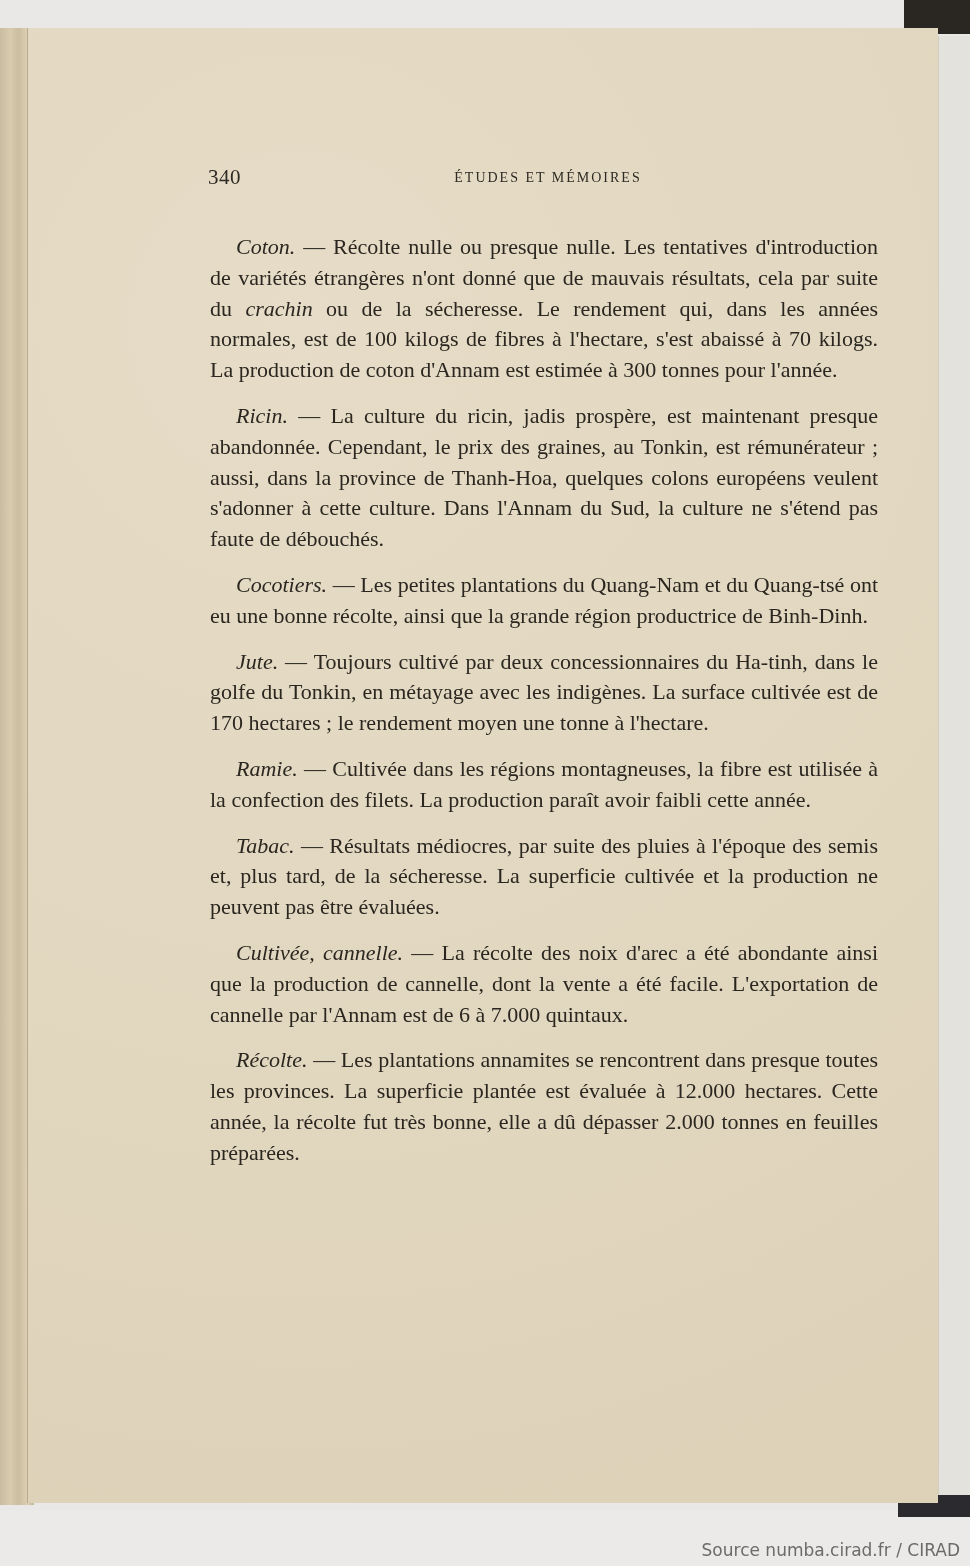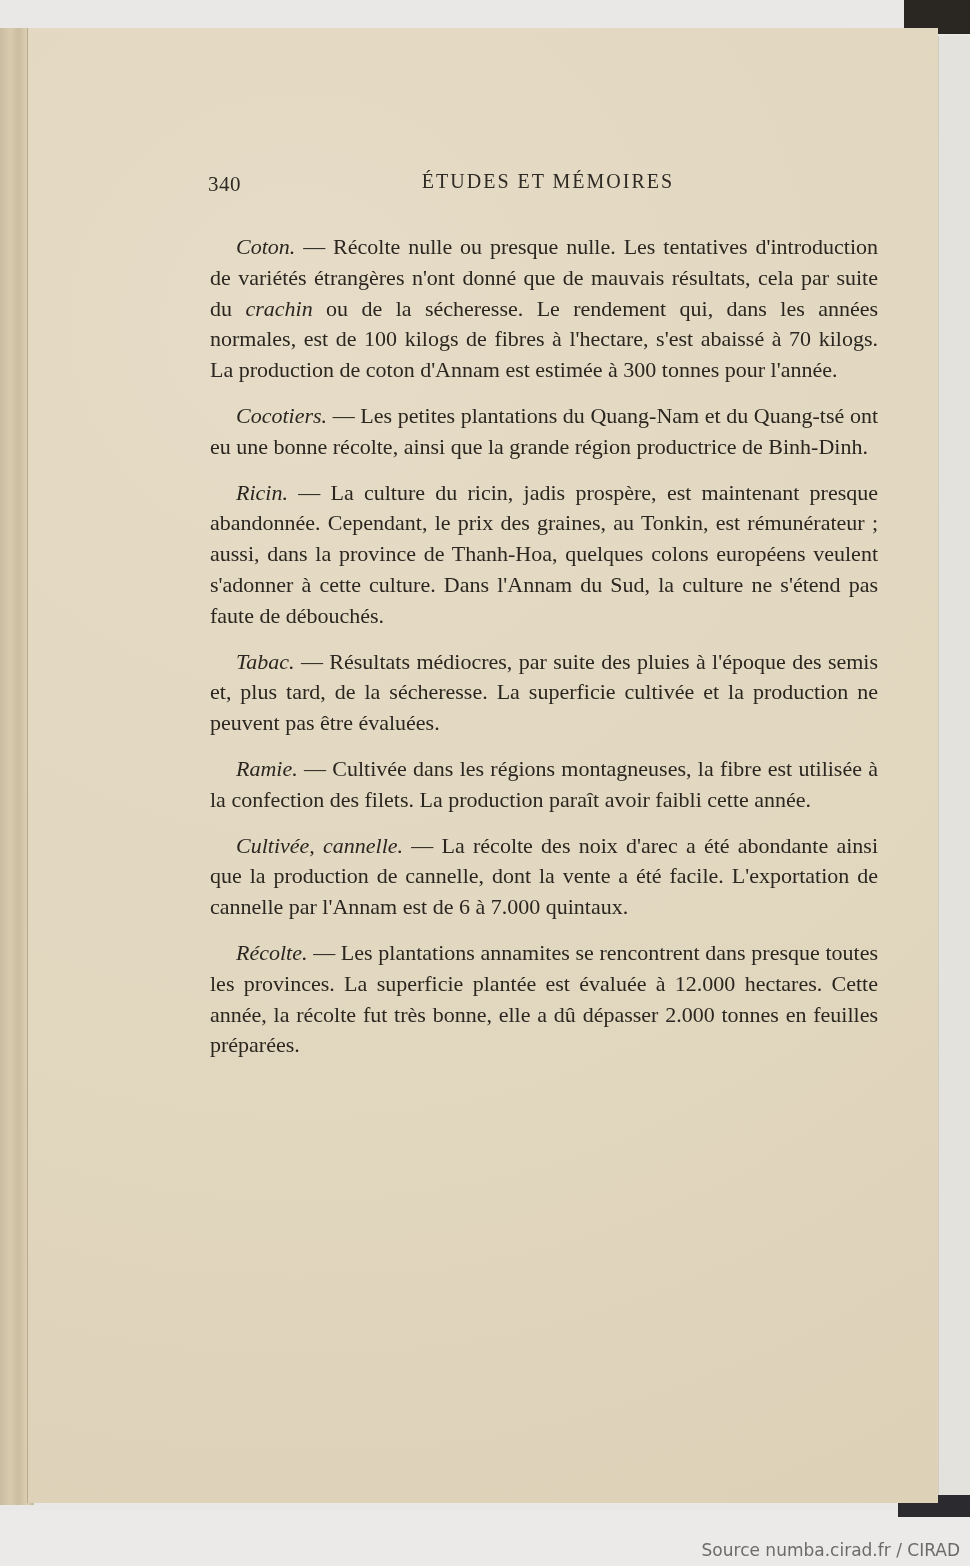--- a/index.html
+++ b/index.html
@@ -14,22 +14,22 @@
   .right-strip { position:absolute; left:938px; top:36px; width:32px; height:1460px; background:#e4e2dc; border-left:1px solid #d2cdc0; }
   .page-stack { position:absolute; left:0; top:28px; width:34px; height:1477px;
     background:linear-gradient(90deg,#c9bca0 0%,#d8cbb0 30%,#cbbd9f 55%,#dccfb4 80%,#c4b697 100%); }
   .page {
     position:absolute; left:28px; top:28px; width:910px; height:1475px;
     background:#e3d9c3;
     background-image:radial-gradient(circle at 30% 20%, #e6dcc7 0%, #e1d6be 60%, #ddd1b8 100%);
     box-shadow: -1px 0 0 #b9aa8c;
   }
   .header { position:absolute; top:165px; left:208px; width:680px; height:30px; color:#2e2a24; }
-  .page-number { position:absolute; left:0; top:0; font-size:21px; letter-spacing:0.5px;margin-top:7px; }
-  .running-head { position:absolute; left:0; right:0; top:5px; text-align:center; font-size:20px; letter-spacing:2px; font-variant:small-caps; }
+  .page-number { position:absolute; left:0; top:0; font-size:21px; letter-spacing:0.5px; }
+  .running-head { position:absolute; left:0; right:0; top:5px; text-align:center; font-size:14px; letter-spacing:2px; font-variant:small-caps; }
   .body-text {
     position:absolute; left:210px; top:232px; width:668px;
     color:#2b2720; font-size:22px; line-height:30.8px; text-align:justify;
   }
   .para { margin:0 0 15px 0; text-indent:26px; }
   .para .lead { font-style:italic; }
   .para em { font-style:italic; }
   .footer-credit {
     position:absolute; right:10px; bottom:6px;
     font-family:"DejaVu Sans", sans-serif; font-size:17px; color:#6b6b6b;
@@ -49,30 +49,33 @@
 <div class="header">
   <span class="page-number">340</span>
   <div class="running-head">ÉTUDES ET MÉMOIRES</div>
 </div>
 
 <div class="body-text">
   <p class="para">
     <span class="lead">Coton.</span><span> — Récolte nulle ou presque nulle. Les tentatives d'introduction de variétés étrangères n'ont donné que de mauvais résultats, cela par suite du </span><em>crachin</em><span> ou de la sécheresse. Le rendement qui, dans les années normales, est de 100 kilogs de fibres à l'hectare, s'est abaissé à 70 kilogs. La production de coton d'Annam est estimée à 300 tonnes pour l'année.</span>
   </p>
   <p class="para">
+    <span class="lead">Ricin.</span><span> — La culture du ricin, jadis prospère, est maintenant presque abandonnée. Cependant, le prix des graines, au Tonkin, est rémunérateur ; aussi, dans la province de Thanh-Hoa, quelques colons européens veulent s'adonner à cette culture. Dans l'Annam du Sud, la culture ne s'étend pas faute de débouchés.</span>
+  </p>
+  <p class="para">
     <span class="lead">Cocotiers.</span><span> — Les petites plantations du Quang-Nam et du Quang-tsé ont eu une bonne récolte, ainsi que la grande région productrice de Binh-Dinh.</span>
   </p>
   <p class="para">
-    <span class="lead">Ricin.</span><span> — La culture du ricin, jadis prospère, est maintenant presque abandonnée. Cependant, le prix des graines, au Tonkin, est rémunérateur ; aussi, dans la province de Thanh-Hoa, quelques colons européens veulent s'adonner à cette culture. Dans l'Annam du Sud, la culture ne s'étend pas faute de débouchés.</span>
+    <span class="lead">Jute.</span><span> — Toujours cultivé par deux concessionnaires du Ha-tinh, dans le golfe du Tonkin, en métayage avec les indigènes. La surface cultivée est de 170 hectares ; le rendement moyen une tonne à l'hectare.</span>
+  </p>
+  <p class="para">
+    <span class="lead">Ramie.</span><span> — Cultivée dans les régions montagneuses, la fibre est utilisée à la confection des filets. La production paraît avoir faibli cette année.</span>
   </p>
   <p class="para">
     <span class="lead">Tabac.</span><span> — Résultats médiocres, par suite des pluies à l'époque des semis et, plus tard, de la sécheresse. La superficie cultivée et la production ne peuvent pas être évaluées.</span>
-  </p>
-  <p class="para">
-    <span class="lead">Ramie.</span><span> — Cultivée dans les régions montagneuses, la fibre est utilisée à la confection des filets. La production paraît avoir faibli cette année.</span>
   </p>
   <p class="para">
     <span class="lead">Cultivée, cannelle.</span><span> — La récolte des noix d'arec a été abondante ainsi que la production de cannelle, dont la vente a été facile. L'exportation de cannelle par l'Annam est de 6 à 7.000 quintaux.</span>
   </p>
   <p class="para">
     <span class="lead">Récolte.</span><span> — Les plantations annamites se rencontrent dans presque toutes les provinces. La superficie plantée est évaluée à 12.000 hectares. Cette année, la récolte fut très bonne, elle a dû dépasser 2.000 tonnes en feuilles préparées.</span>
   </p>
 </div>
 
 <div class="footer-credit">Source numba.cirad.fr / CIRAD</div>

